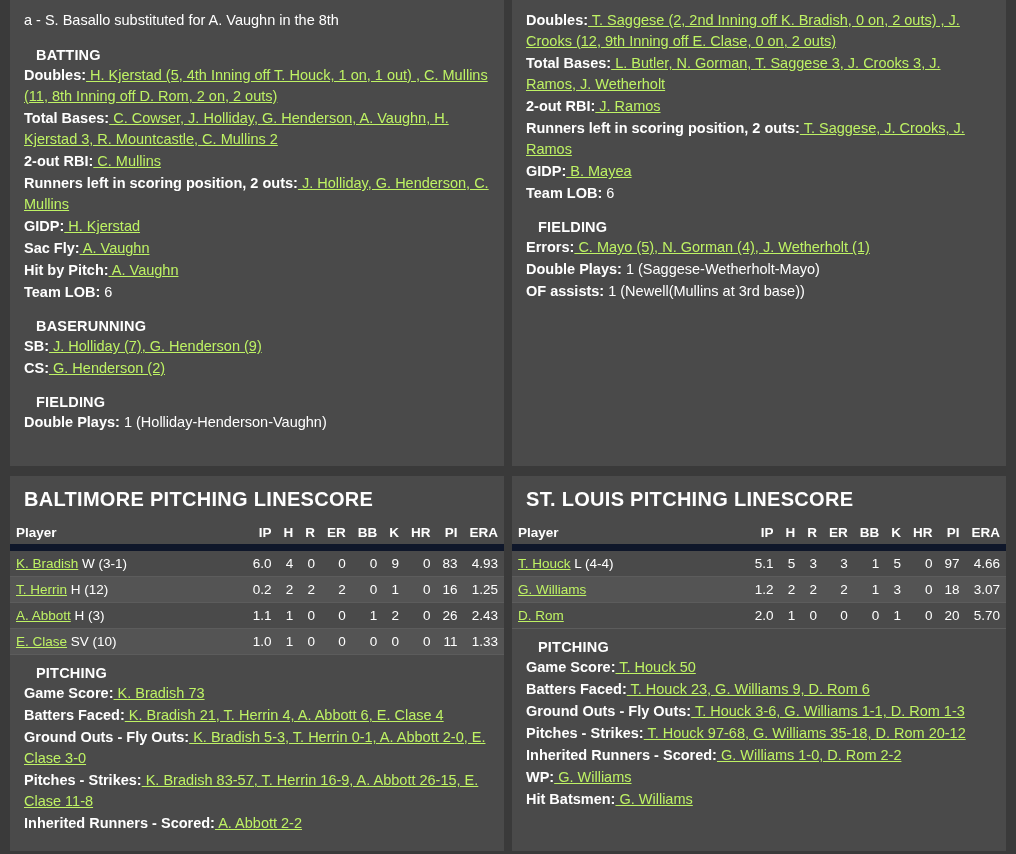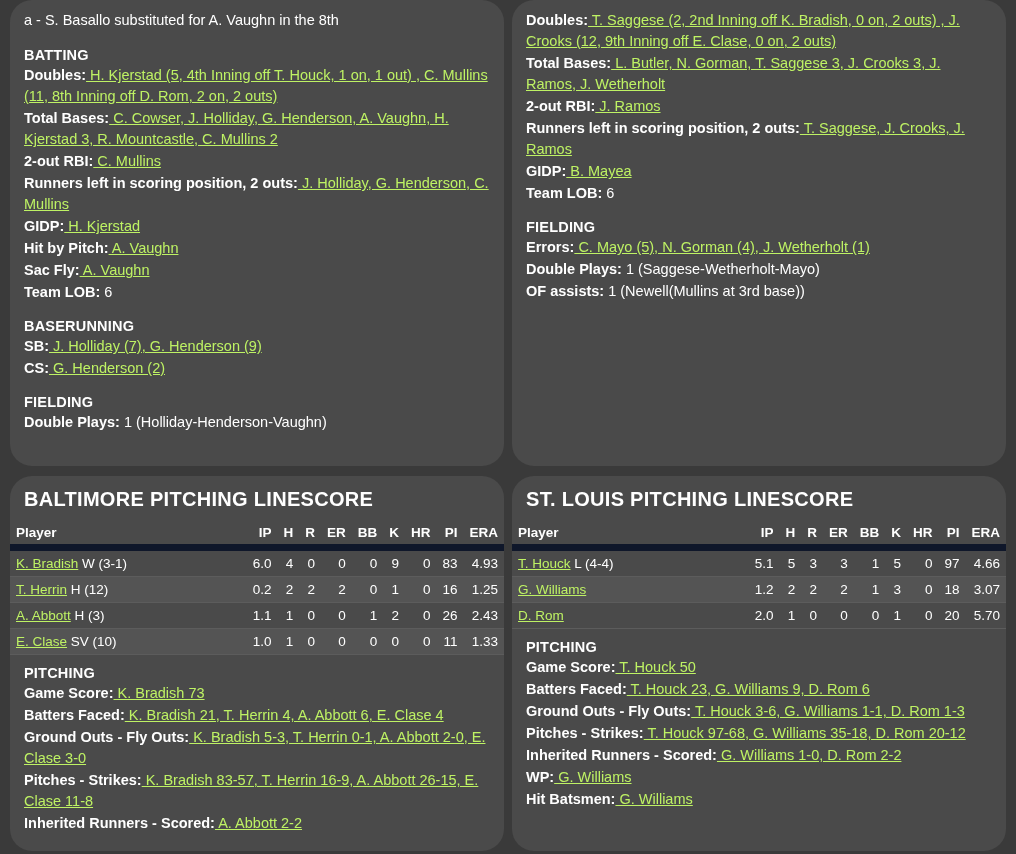--- a/index.html
+++ b/index.html
@@ -12,29 +12,28 @@
     overflow:hidden;
   }
   .wrap{display:flex;flex-direction:column;width:1016px;}
   .cols{display:flex;gap:8px;padding:0 10px;box-sizing:border-box;}
   .panel{
     background:#4a4a4a;
     box-sizing:border-box;
     padding:10px 14px 14px 14px;
     flex:1 1 0;
     min-width:0;
-    border-radius:22px;
   }
   .panel.top{height:466px;overflow:hidden;}
   .panel.bottom{padding:0;}
   a, .lnk{
     color:#bef264;text-decoration:underline;cursor:pointer;
   }
   .note{margin:0 0 16px 0;line-height:1.45;}
-  .sect-head{font-weight:bold;letter-spacing:.2px;margin:0 0 2px 0;}
+  .sect-head{font-weight:bold;letter-spacing:.2px;margin:0 0 2px 12px;}
   .line{line-height:1.45;margin:0 0 1px 0;}
   .lbl{font-weight:bold;}
   .gap{height:14px;}
   .bigtitle{
     font-size:20px;font-weight:bold;letter-spacing:.3px;
     padding:12px 14px 10px 14px;
   }
   table.ls{
     width:100%;border-collapse:collapse;font-size:13.5px;
   }
@@ -73,24 +72,24 @@
       <div class="line">
         <span class="lbl">2-out RBI:</span><span class="lnk"> C. Mullins</span>
       </div>
       <div class="line">
         <span class="lbl">Runners left in scoring position, 2 outs:</span><span class="lnk"> J. Holliday, G. Henderson, C. Mullins</span>
       </div>
       <div class="line">
         <span class="lbl">GIDP:</span><span class="lnk"> H. Kjerstad</span>
       </div>
       <div class="line">
+        <span class="lbl">Sac Fly:</span><span class="lnk"> A. Vaughn</span>
+      </div>
+      <div class="line">
         <span class="lbl">Hit by Pitch:</span><span class="lnk"> A. Vaughn</span>
-      </div>
-      <div class="line">
-        <span class="lbl">Sac Fly:</span><span class="lnk"> A. Vaughn</span>
       </div>
       <div class="line">
         <span class="lbl">Team LOB:</span><span class="sub"> 6</span>
       </div>
 
       <div class="gap"></div>
       <div class="sect-head">BASERUNNING</div>
       <div class="line">
         <span class="lbl">SB:</span><span class="lnk"> J. Holliday (7), G. Henderson (9)</span>
       </div>

